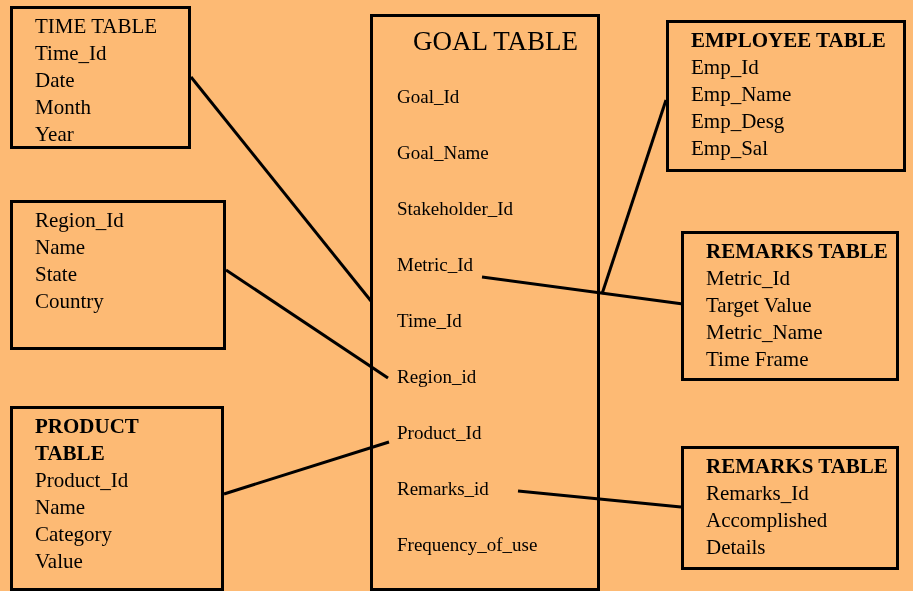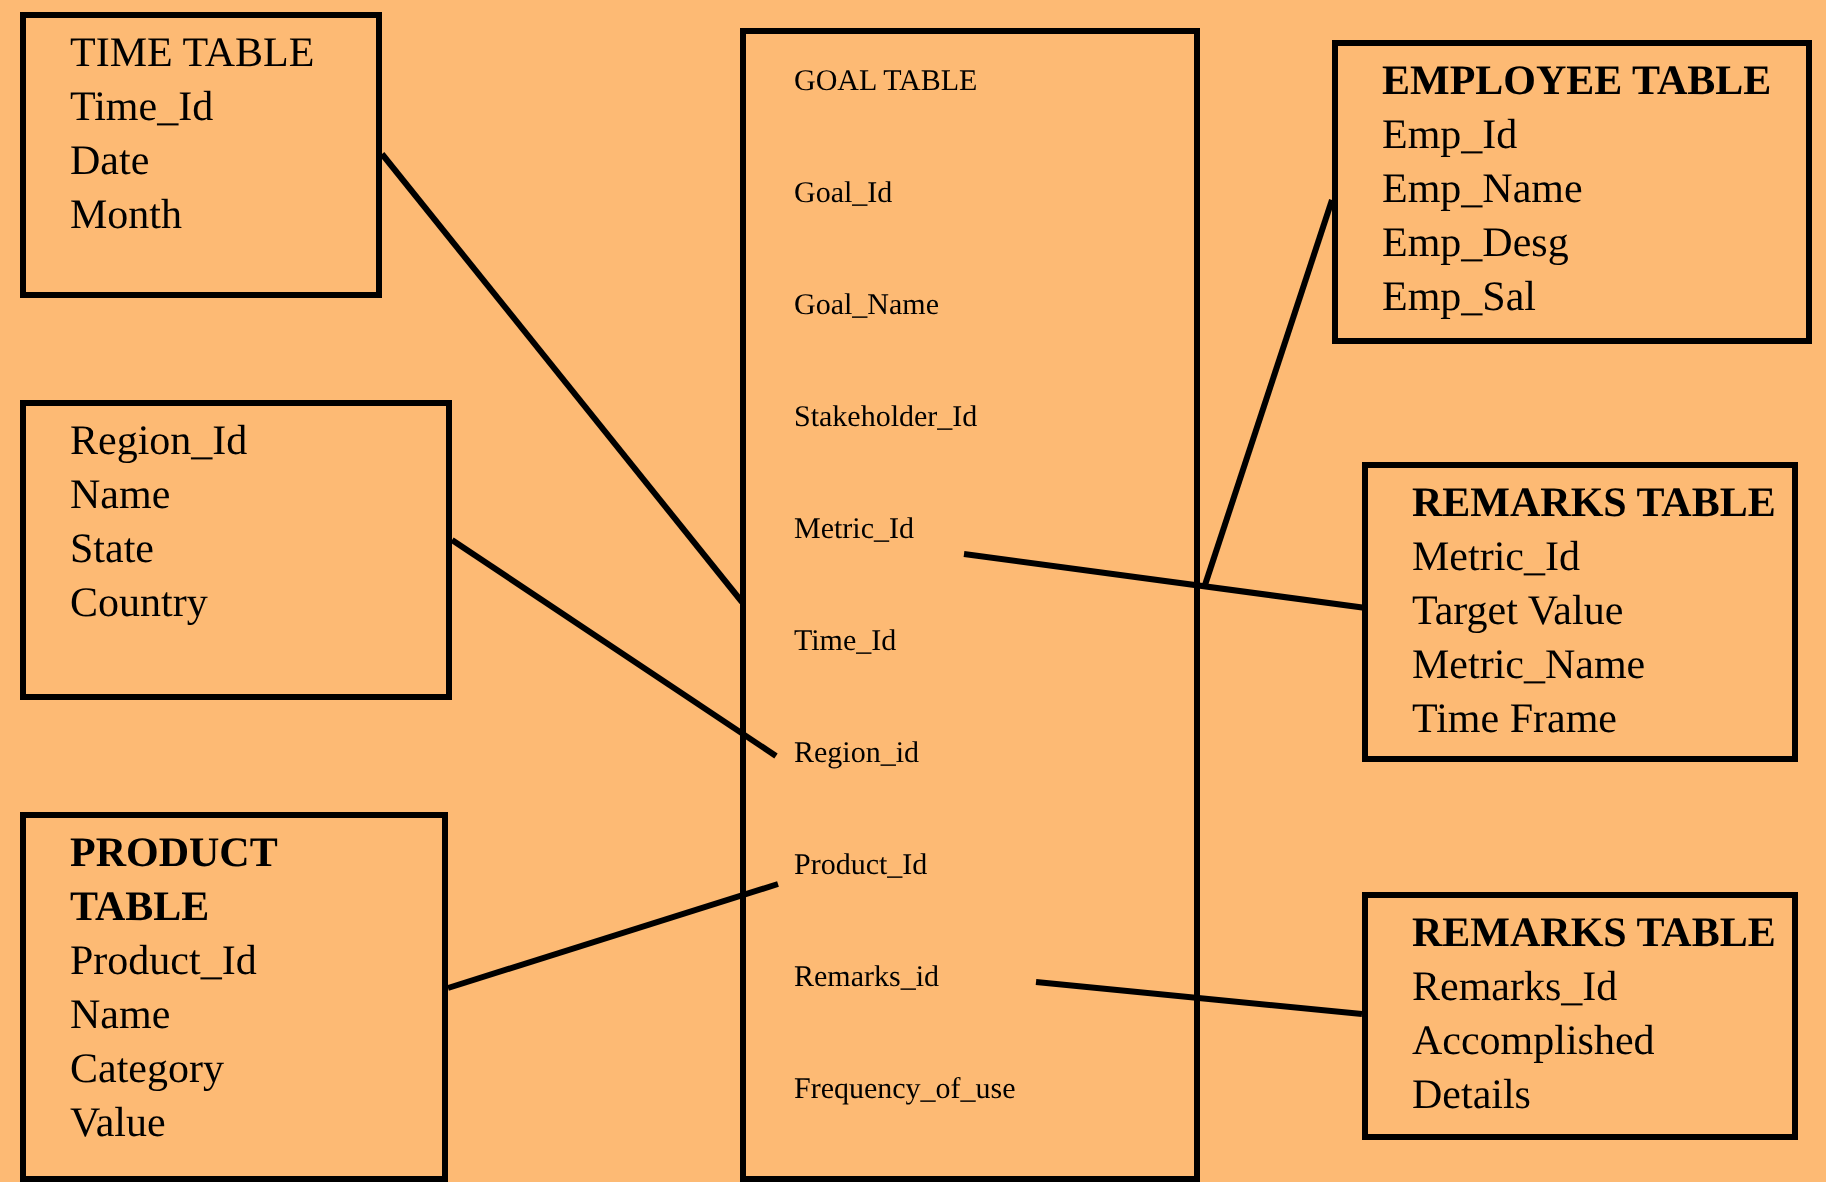--- a/index.html
+++ b/index.html
@@ -42,26 +42,27 @@
   .entity .field {
     font-size: 21px;
     line-height: 27px;
     color: #000000;
   }
   
   #goal-table {
     padding: 10px 0 4px 24px;
   }
   #goal-table .title {
-    font-size: 15px;
+    font-size: 27px;
     line-height: 28px;
     margin-bottom: 28px;
+    margin-left: 16px;
   }
   #goal-table .field {
-    font-size: 15px;
+    font-size: 19px;
     line-height: 28px;
     margin-bottom: 28px;
   }
   #goal-table .field:last-child {
     margin-bottom: 0;
   }
 </style>
 </head>
 <body>
 
@@ -74,20 +75,21 @@
     <line x1="602" y1="294" x2="666" y2="100" stroke="#000000" stroke-width="3"></line>
     <line x1="482" y1="277" x2="683" y2="304" stroke="#000000" stroke-width="3"></line>
     <line x1="518" y1="491" x2="681" y2="507" stroke="#000000" stroke-width="3"></line>
   </svg>
 
   <div class="entity" id="time-table" style="left:10px; top:6px; width:181px; height:143px;">
     <div class="title">TIME TABLE</div>
     <div class="field">Time_Id</div>
     <div class="field">Date</div>
     <div class="field">Month</div>
+    <div class="field">Year</div>
   </div>
 
   <div class="entity" id="region-table" style="left:10px; top:200px; width:216px; height:150px;">
     <div class="field">Region_Id</div>
     <div class="field">Name</div>
     <div class="field">State</div>
     <div class="field">Country</div>
   </div>
 
   <div class="entity" id="product-table" style="left:10px; top:406px; width:214px; height:185px;">

